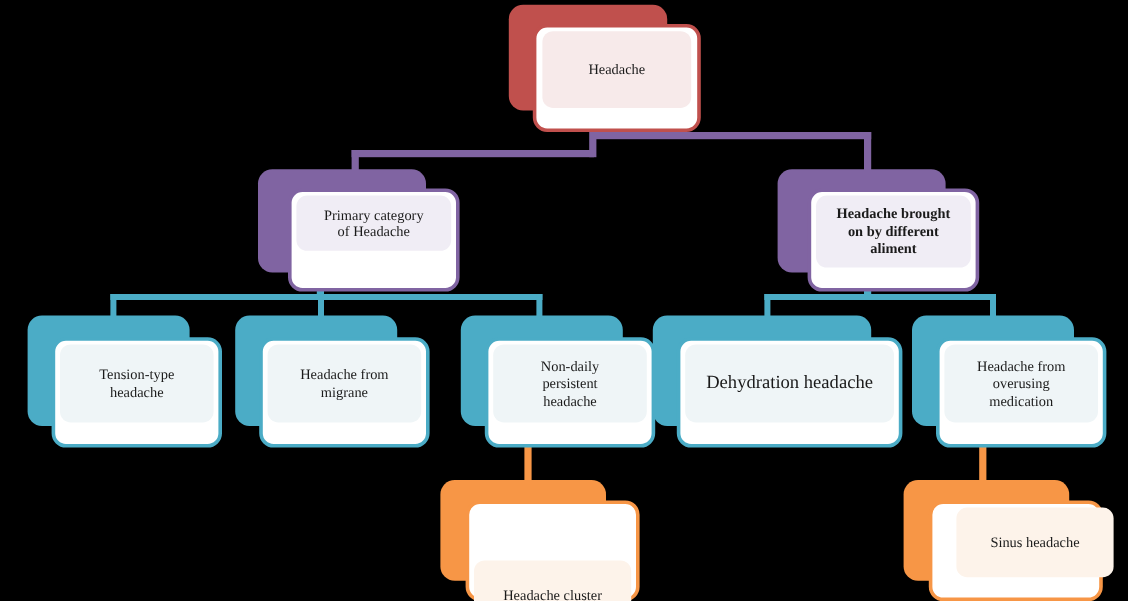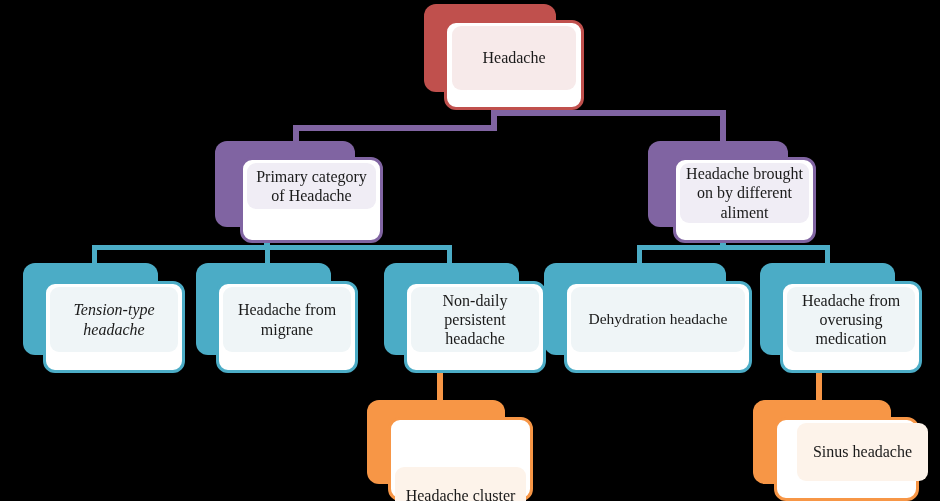--- a/index.html
+++ b/index.html
@@ -48,21 +48,21 @@
     background: var(--tint);
     display: flex;
     align-items: center;
     justify-content: center;
     box-sizing: border-box;
   }
   .node .label {
     color: #1a1a1a;
     text-align: center;
     line-height: 1.2;
-    font-size: 16px;
+    font-size: 12px;
     padding: 0 6px;
     white-space: pre-line;
   }
   .node.wide .label {
     font-size: 15.5px;
   }
 </style>
 </head>
 <body>
 
@@ -100,31 +100,31 @@
 
   <div class="node" style="left:215px; top:141px; width:168px; height:102px; --accent:#8064A2; --tint:#F0EDF5;">
     <div class="plate" style="width:140px; height:86px;"></div>
     <div class="frame" style="left:25px; top:16px; width:143px; height:86px;"></div>
     <div class="card" style="left:32px; top:22px; width:129px; height:46px;">
       <span class="label">Primary category
 of Headache</span>
     </div>
   </div>
 
-  <div class="node" style="left:648px; top:141px; width:168px; height:102px; --accent:#8064A2; --tint:#F0EDF5;">
+  <div class="node" style="left:648px; top:141px; width:168px; height:102px;font-weight:bold; --accent:#8064A2; --tint:#F0EDF5;">
     <div class="plate" style="width:140px; height:86px;"></div>
     <div class="frame" style="left:25px; top:16px; width:143px; height:86px;"></div>
     <div class="card" style="left:32px; top:22px; width:129px; height:60px;">
       <span class="label">Headache brought
 on by different
 aliment</span>
     </div>
   </div>
 
-  <div class="node" style="left:23px; top:263px; width:162px; height:110px;font-style:italic; --accent:#4BACC6; --tint:#EFF5F7;">
+  <div class="node" style="left:23px; top:263px; width:162px; height:110px; --accent:#4BACC6; --tint:#EFF5F7;">
     <div class="plate" style="width:135px; height:92px;"></div>
     <div class="frame" style="left:20px; top:18px; width:142px; height:92px;"></div>
     <div class="card" style="left:27px; top:24px; width:128px; height:65px;">
       <span class="label">Tension-type
 headache</span>
     </div>
   </div>
 
   <div class="node" style="left:196px; top:263px; width:162px; height:110px; --accent:#4BACC6; --tint:#EFF5F7;">
     <div class="plate" style="width:135px; height:92px;"></div>

